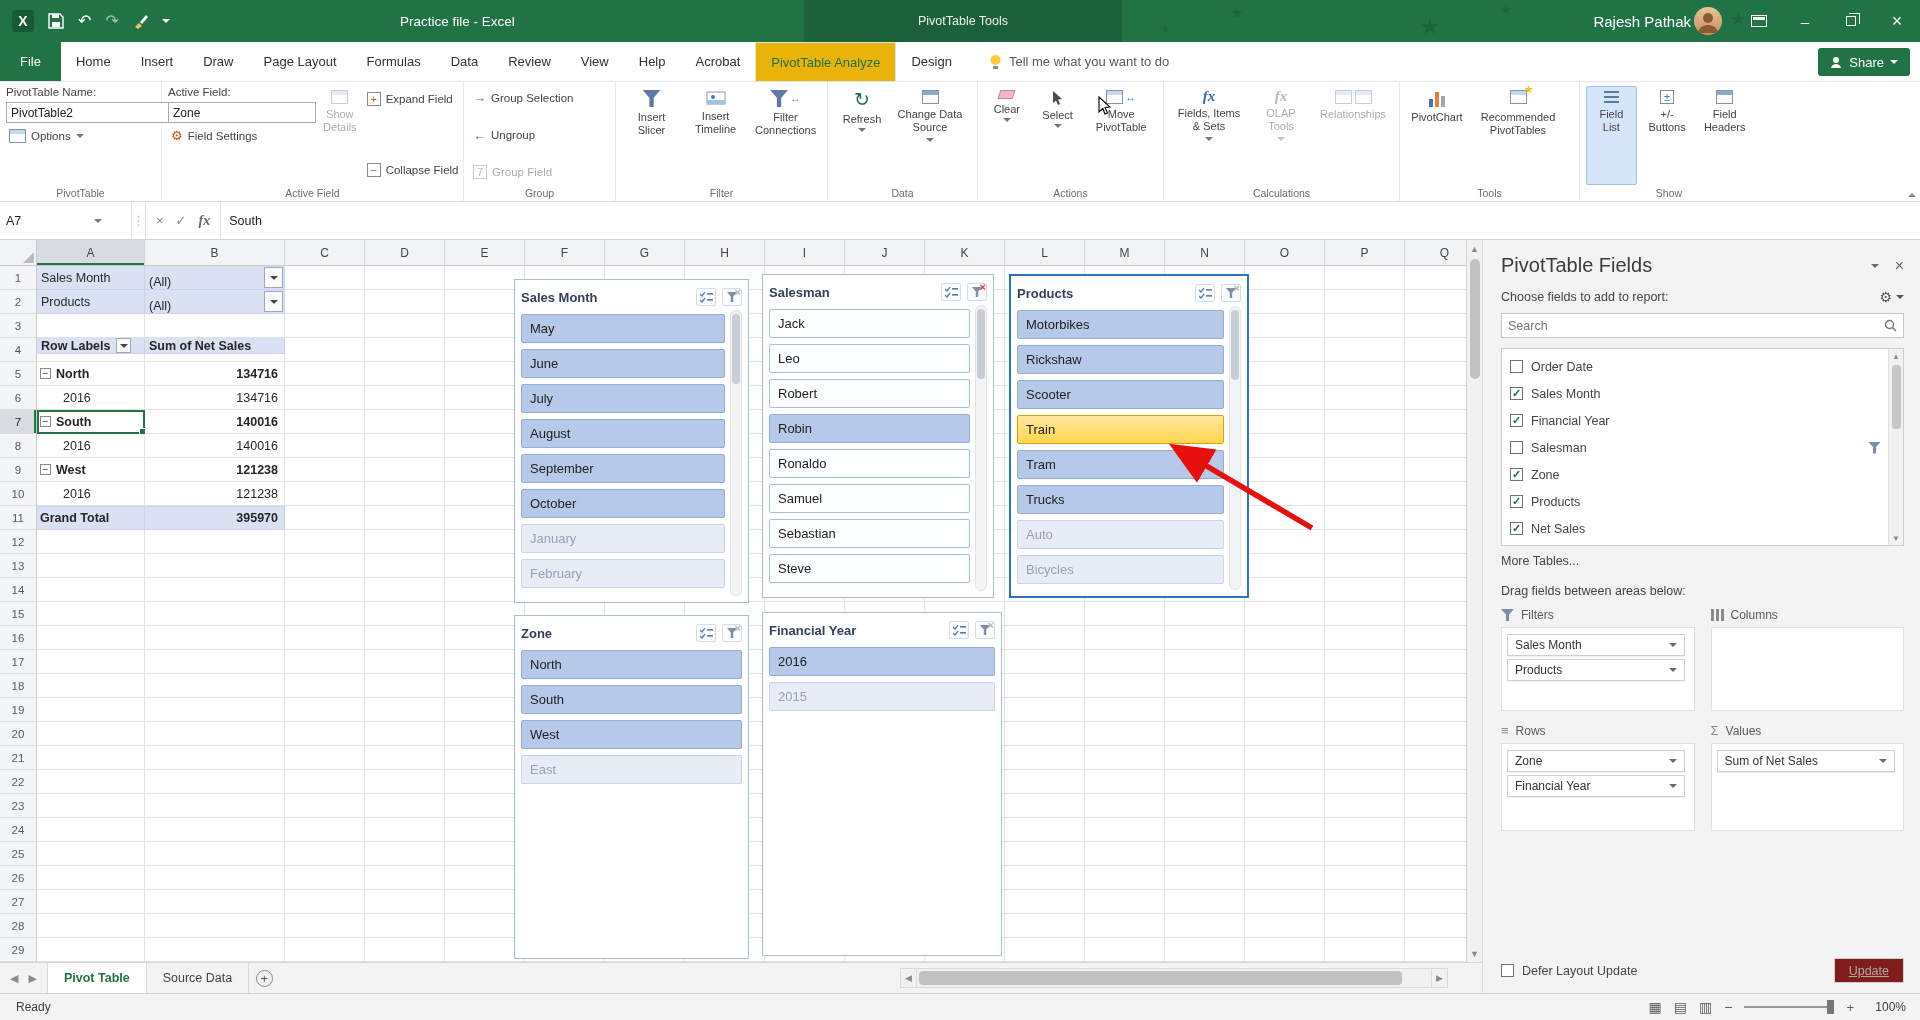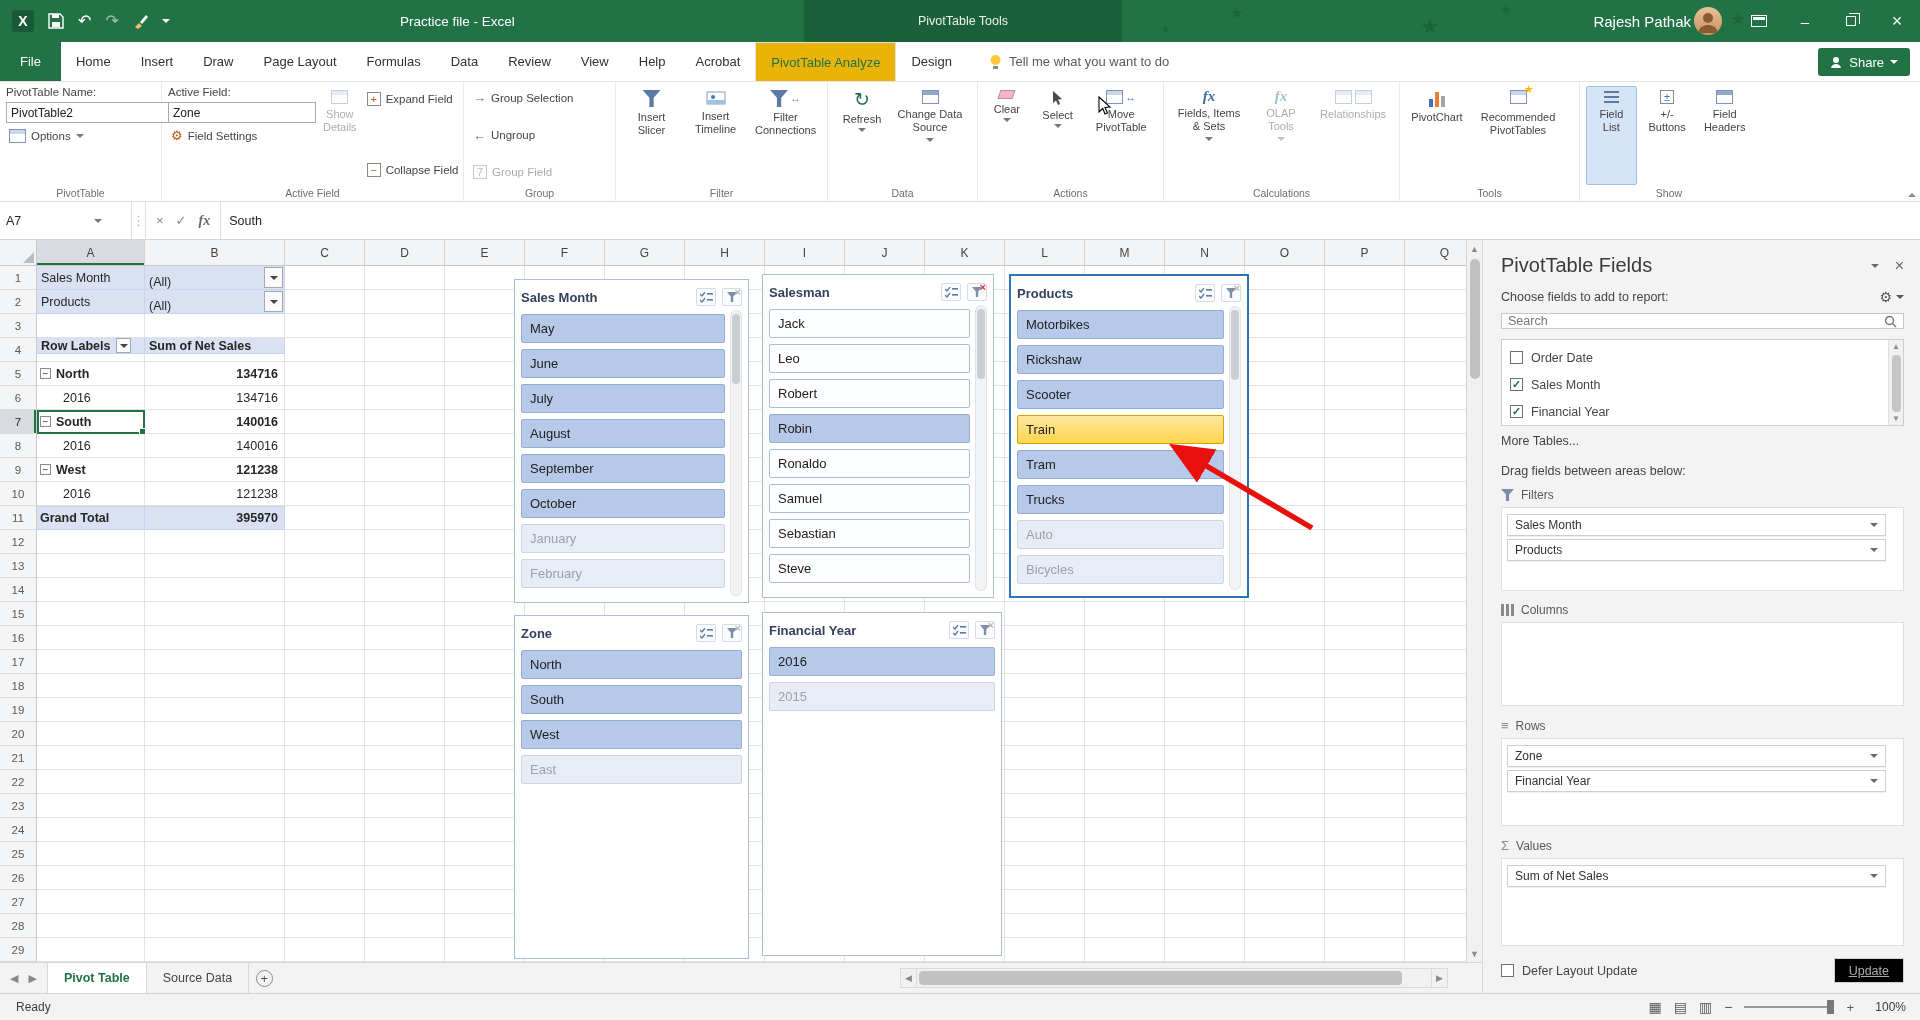--- a/index.html
+++ b/index.html
@@ -175,31 +175,31 @@
   .fcheck{width:13px;height:13px;border:1px solid #707070;background:#fff;display:flex;align-items:center;justify-content:center;font-size:11px;color:#1E7145;font-weight:bold;flex:0 0 auto;}
   .fcheck.checked::after{content:"\2713";}
   .frow .flab{flex:1;}
   .frow .ffun{margin-right:2px;}
   .fp-lscroll{position:absolute;right:0;top:0;bottom:0;width:15px;background:#F1F1F1;border-left:1px solid #E0E0E0;display:flex;flex-direction:column;align-items:center;}
   .fp-lscroll .sb-arrow{height:14px;font-size:8px;color:#8A8A8A;display:flex;align-items:center;}
   .fp-lscroll .sb-thumb{width:9px;height:64px;background:#C6C6C6;border-radius:4px;margin-top:2px;}
   .fp-lscroll .bottom{margin-top:auto;}
   .fp-more{margin:8px 0 10px;}
   .fp-draglabel{margin:6px 0 10px;}
-  .fp-areas{display:grid;grid-template-columns:1fr;column-gap:16px;row-gap:12px;}
+  .fp-areas{display:grid;grid-template-columns:1fr 1fr;column-gap:16px;row-gap:12px;}
   .area-head{display:flex;align-items:center;gap:7px;color:#595959;font-size:12px;margin-bottom:5px;}
   .area-box{background:#fff;border:1px solid #E0E0E0;height:84px;padding:3px;}
   .quad.tall .area-box{height:88px;}
   .chip{height:22px;border:1px solid #CFCFCF;background:#fff;box-shadow:0 1px 1px rgba(0,0,0,.06);display:flex;align-items:center;padding:0 7px;font-size:12px;color:#333;margin:3px 2px;justify-content:space-between;width:140px;}
   .chip .tdown{color:#6A6A6A;}
   .quad.wide .chip{width:96%;}
   .colbars{width:13px;height:12px;background:repeating-linear-gradient(to right,#8A8A8A 0 3px,transparent 3px 5px);display:inline-block;}
   .fp-footer{margin-top:auto;display:flex;align-items:center;padding-top:12px;}
   .fp-footer .flab{margin-left:8px;}
-  .updatebtn{margin-left:auto;height:25px;padding:0 14px;background:#000000;border:1px solid #D0D0D0;color:#ABABAB;font-size:12.5px;display:flex;align-items:center;text-decoration:underline;}
+  .updatebtn{margin-left:auto;height:25px;padding:0 14px;background:#7f1d1d;border:1px solid #D0D0D0;color:#ABABAB;font-size:12.5px;display:flex;align-items:center;text-decoration:underline;}
 </style>
 </head>
 <body>
 
 <div class="app">
 
   <header class="titlebar">
     <span class="star" style="left:1095px;top:6px;font-size:20px;opacity:.55">★</span>
     <span class="star" style="left:1160px;top:22px;font-size:12px;opacity:.5">★</span>
     <span class="star" style="left:1230px;top:4px;font-size:15px;opacity:.5">★</span>

